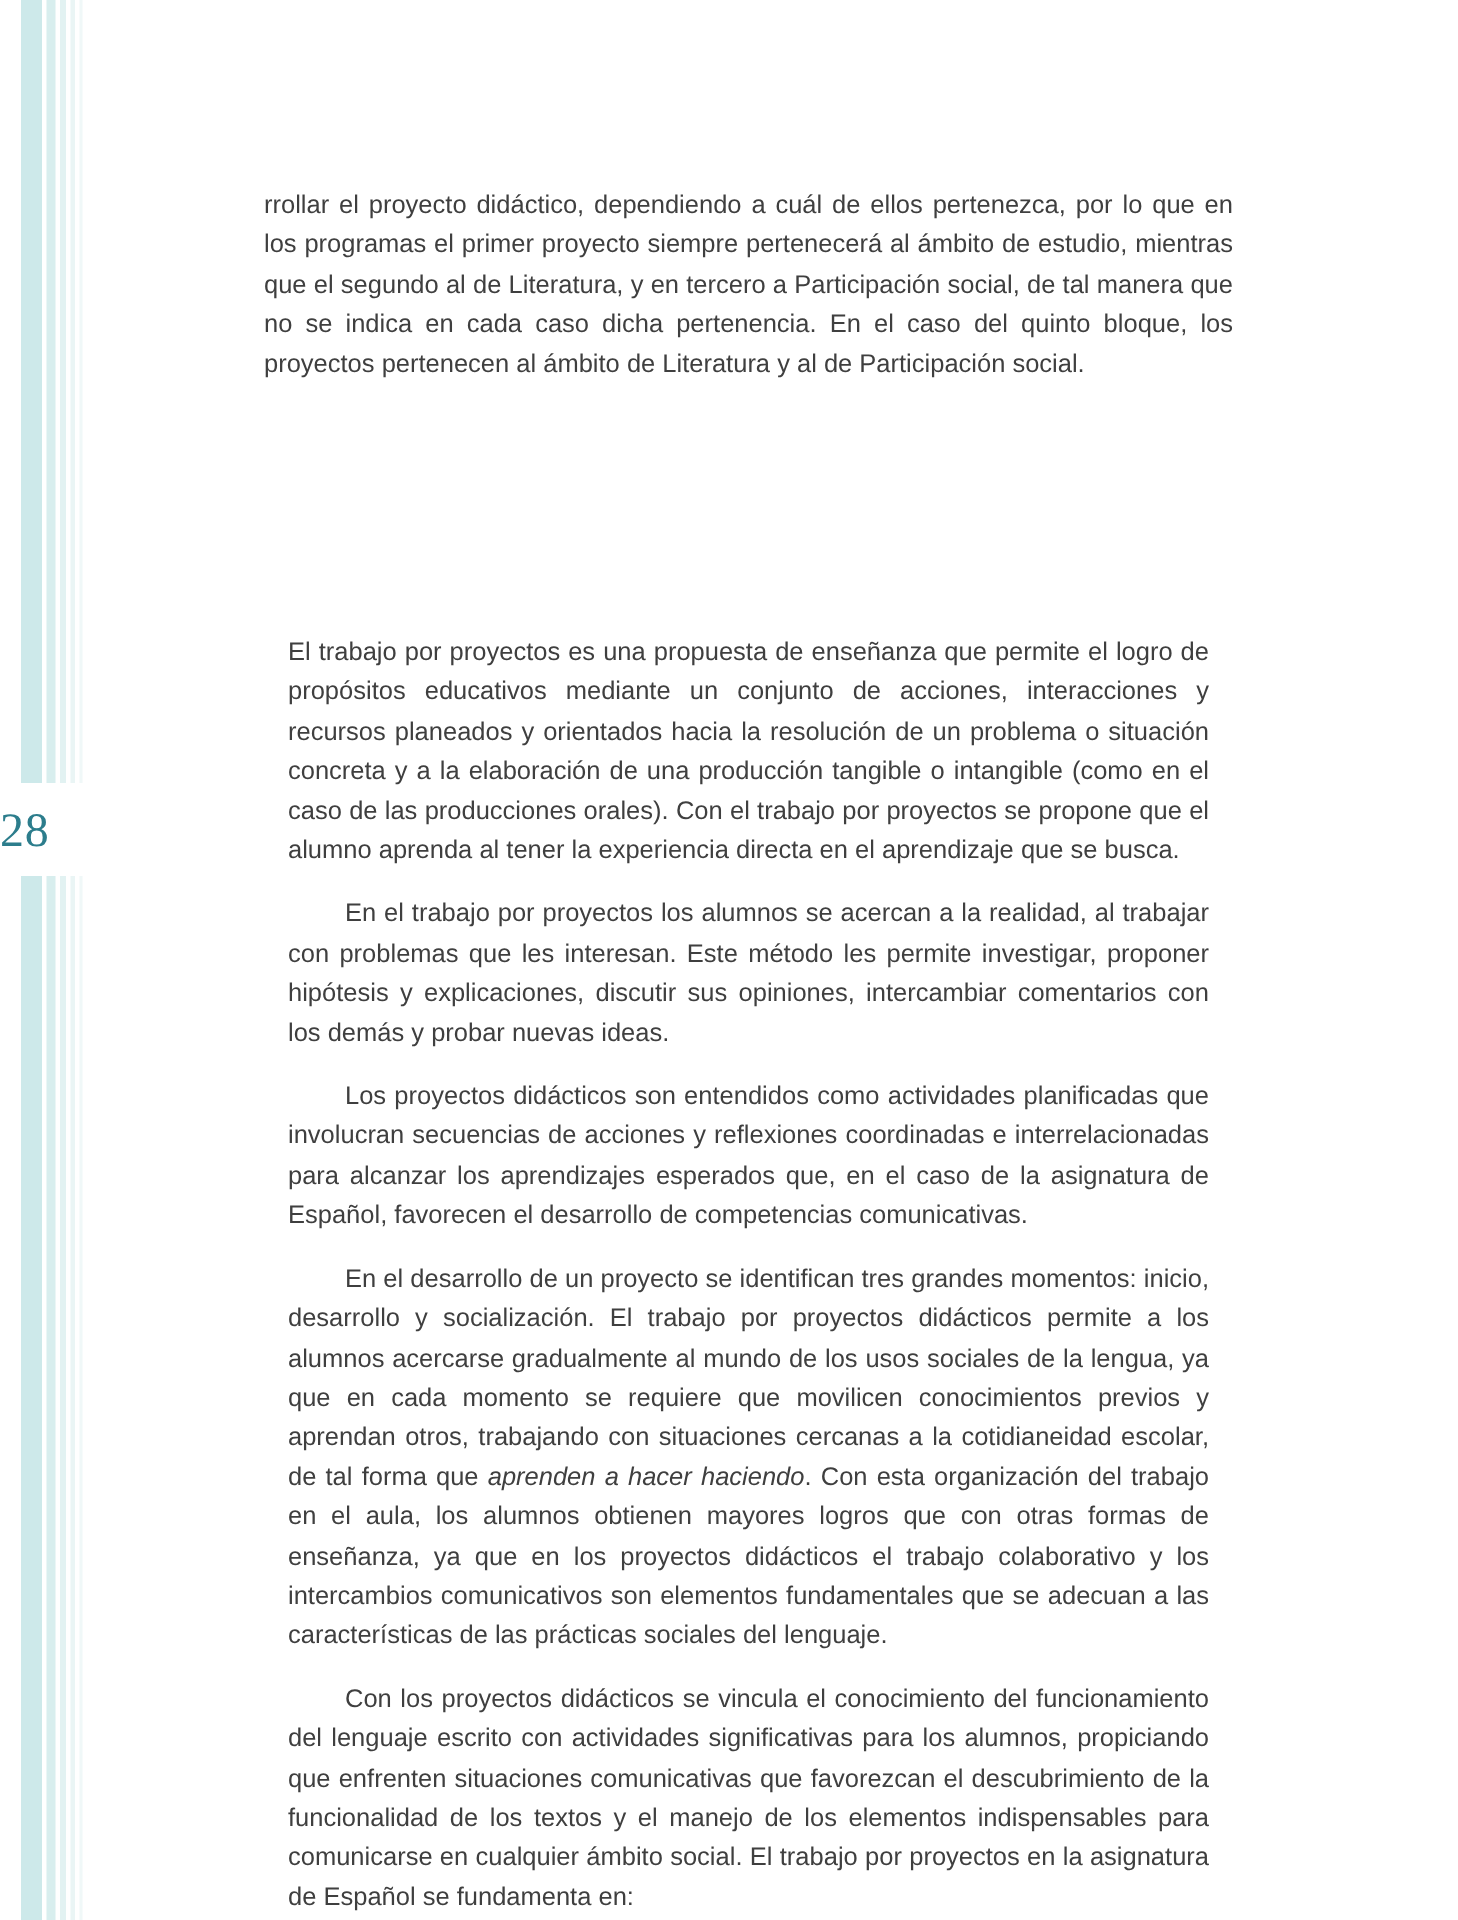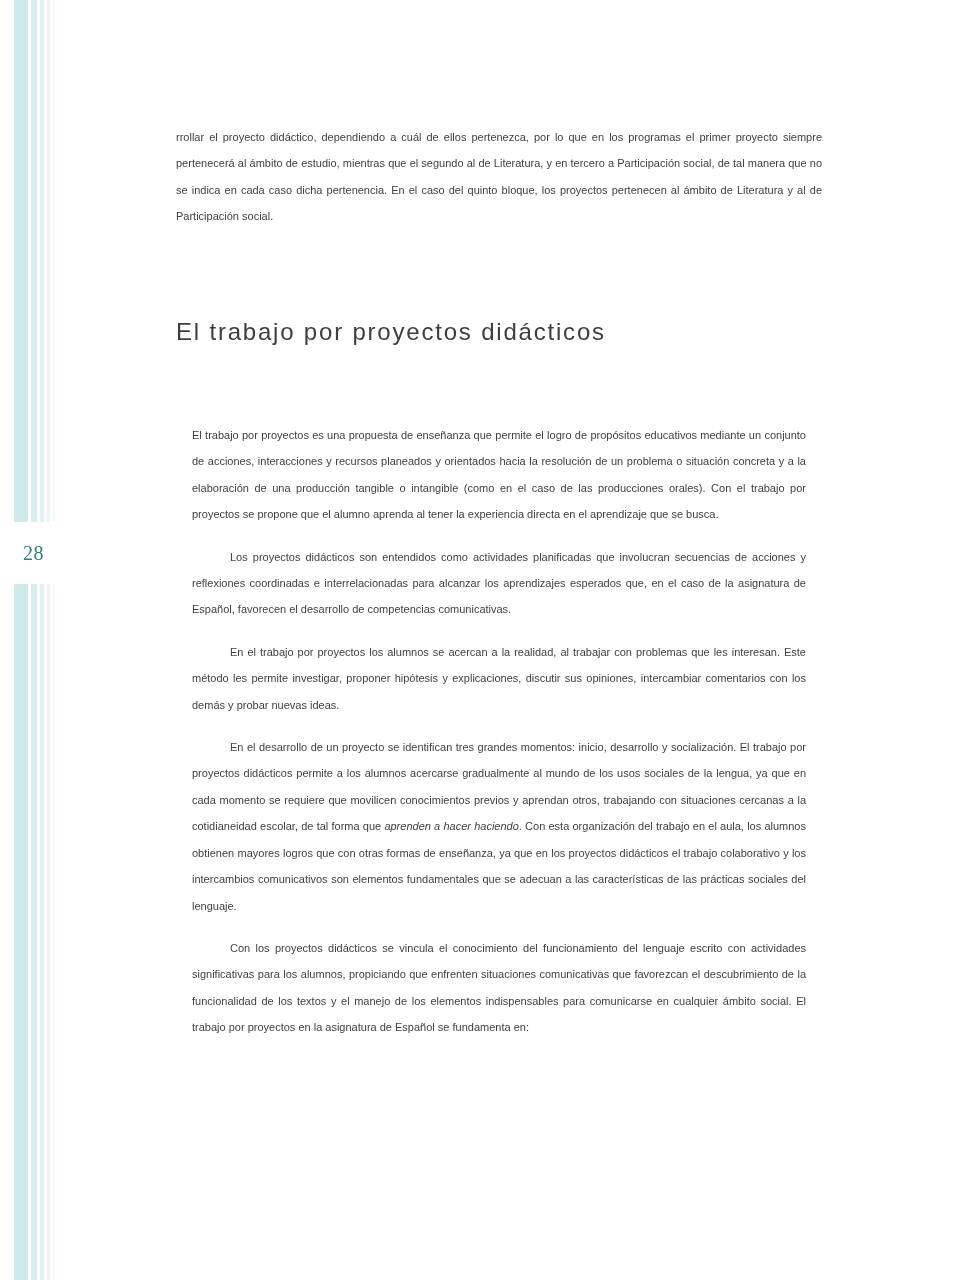--- a/index.html
+++ b/index.html
@@ -34,37 +34,36 @@
     left: 0;
     top: 522px;
     width: 72px;
     height: 62px;
     background: #ffffff;
     display: flex;
     align-items: center;
   }
   .page-number {
     font-family: "Liberation Serif", serif;
-    font-size: 20px;
+    font-size: 32px;
     color: #2c7d8c;
-    padding-left: 23px;
     letter-spacing: 0.5px;
   }
 
   
   .content {
     position: absolute;
     left: 176px;
     width: 646px;
     top: 0;
     color: #3f3f3f;
   }
   .bodytext {
     margin: 0;
-    font-size: 11px;
+    font-size: 17px;
     line-height: 26.4px;
     text-align: justify;
     color: #3f3f3f;
   }
   .intro {
     position: absolute;
     top: 124px;
     left: 0;
     width: 646px;
   }
@@ -105,29 +104,29 @@
   </div>
 
   <div class="page-number-area">
     <span class="page-number">28</span>
   </div>
 
   <main class="content">
 
     <p class="bodytext intro">rrollar el proyecto didáctico, dependiendo a cuál de ellos pertenezca, por lo que en los programas el primer proyecto siempre pertenecerá al ámbito de estudio, mientras que el segundo al de Literatura, y en tercero a Participación social, de tal manera que no se indica en cada caso dicha pertenencia. En el caso del quinto bloque, los proyectos pertenecen al ámbito de Literatura y al de Participación social.</p>
 
-    <h1 class="section-heading"><span>El trabajo por proyectos didácticos</span><br></h1>
+    <h1 class="section-heading"><br></h1>
 
     <div class="body-flow">
 
       <p class="bodytext">El trabajo por proyectos es una propuesta de enseñanza que permite el logro de propósitos educativos mediante un conjunto de acciones, interacciones y recursos planeados y orientados hacia la resolución de un problema o situación concreta y a la elaboración de una producción tangible o intangible (como en el caso de las producciones orales). Con el trabajo por proyectos se propone que el alumno aprenda al tener la experiencia directa en el aprendizaje que se busca.</p>
 
+      <p class="bodytext indented">En el trabajo por proyectos los alumnos se acercan a la realidad, al trabajar con problemas que les interesan. Este método les permite investigar, proponer hipótesis y explicaciones, discutir sus opiniones, intercambiar comentarios con los demás y probar nuevas ideas.</p>
+
       <p class="bodytext indented">Los proyectos didácticos son entendidos como actividades planificadas que involucran secuencias de acciones y reflexiones coordinadas e interrelacionadas para alcanzar los aprendizajes esperados que, en el caso de la asignatura de Español, favorecen el desarrollo de competencias comunicativas.</p>
-
-      <p class="bodytext indented">En el trabajo por proyectos los alumnos se acercan a la realidad, al trabajar con problemas que les interesan. Este método les permite investigar, proponer hipótesis y explicaciones, discutir sus opiniones, intercambiar comentarios con los demás y probar nuevas ideas.</p>
 
       <p class="bodytext indented"><span>En el desarrollo de un proyecto se identifican tres grandes momentos: inicio, desarrollo y socialización. El trabajo por proyectos didácticos permite a los alumnos acercarse gradualmente al mundo de los usos sociales de la lengua, ya que en cada momento se requiere que movilicen conocimientos previos y aprendan otros, trabajando con situaciones cercanas a la cotidianeidad escolar, de tal forma que </span><em>aprenden a hacer haciendo</em><span>. Con esta organización del trabajo en el aula, los alumnos obtienen mayores logros que con otras formas de enseñanza, ya que en los proyectos didácticos el trabajo colaborativo y los intercambios comunicativos son elementos fundamentales que se adecuan a las características de las prácticas sociales del lenguaje.</span></p>
 
       <p class="bodytext indented">Con los proyectos didácticos se vincula el conocimiento del funcionamiento del lenguaje escrito con actividades significativas para los alumnos, propiciando que enfrenten situaciones comunicativas que favorezcan el descubrimiento de la funcionalidad de los textos y el manejo de los elementos indispensables para comunicarse en cualquier ámbito social. El trabajo por proyectos en la asignatura de Español se fundamenta en:</p>
 
     </div>
   </main>
 </div>
 
 </body></html>

